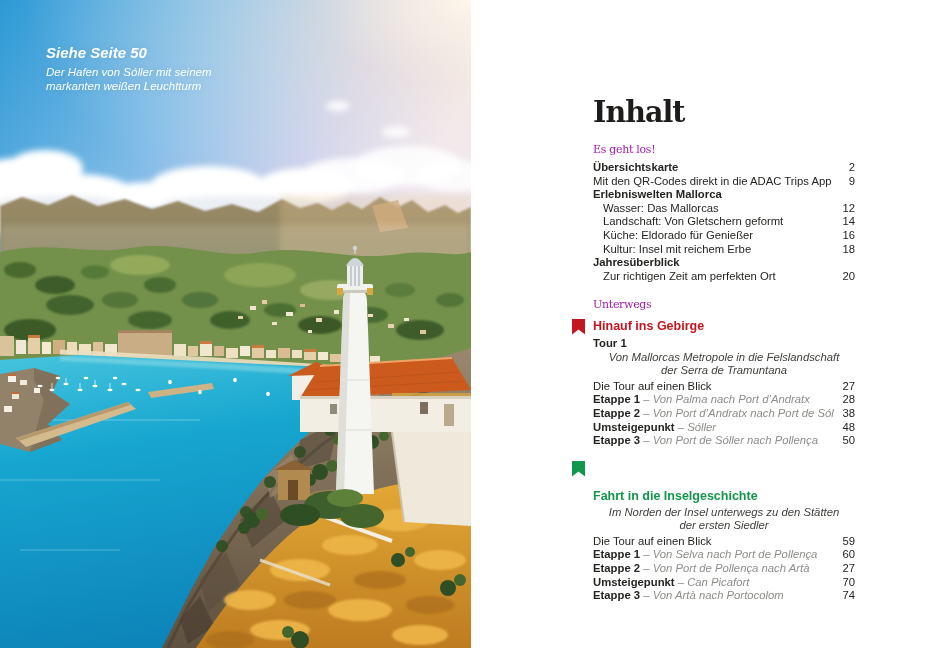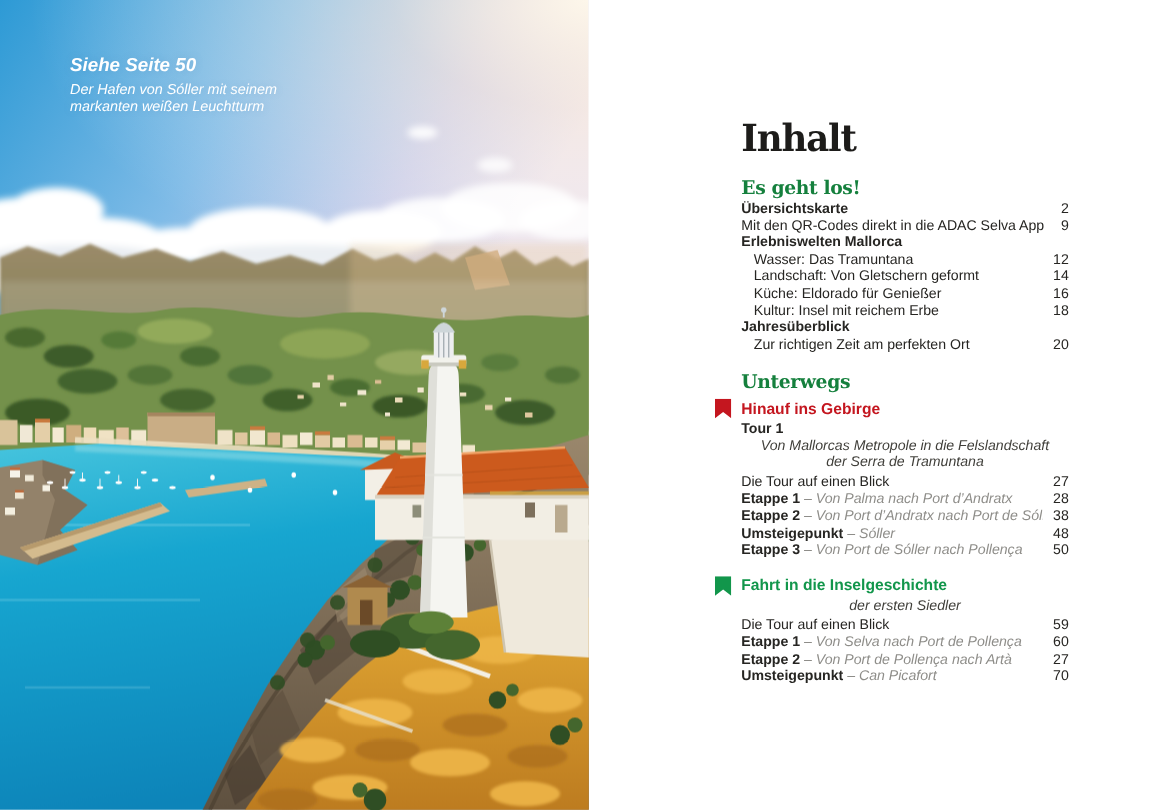--- a/index.html
+++ b/index.html
@@ -4,51 +4,51 @@
 <style>
   html,body{margin:0;padding:0;}
   body{
     width:938px;height:648px;overflow:hidden;background:#ffffff;
     font-family:"Liberation Sans",sans-serif;display:flex;
   }
   
   .photo-page{position:relative;width:471px;height:648px;flex:0 0 471px;overflow:hidden;}
   .photo-page svg{position:absolute;inset:0;display:block;}
   .photo-caption{
-    position:absolute;left:56px;top:44px;color:#ffffff;font-style:italic;
+    position:absolute;left:46px;top:44px;color:#ffffff;font-style:italic;
     text-shadow:0 0 6px rgba(80,140,190,.25);
   }
   .caption-title{font-size:15px;font-weight:bold;line-height:18px;margin:0 0 3px 0;}
   .caption-sub{font-size:11.5px;line-height:14px;}
   
   .toc-page{position:relative;width:539px;height:648px;background:#ffffff;}
   .content{position:absolute;left:122px;right:83px;top:0;}
   .page-title{
     font-family:"DejaVu Serif","Liberation Serif",serif;font-weight:bold;
     font-size:30px;line-height:32px;color:#1d1c1a;margin:96px 0 0 0;
     letter-spacing:-1px;transform:scaleX(.95);transform-origin:left;
   }
   .slab-heading{
-    font-family:"DejaVu Serif","Liberation Serif",serif;font-weight:bold;
-    font-size:15px;line-height:16px;color:#15803d;margin:14px 0 0 0;
+    font-family:"DejaVu Serif","Liberation Serif",serif;font-weight:normal;
+    font-size:11px;line-height:16px;color:#a21caf;margin:14px 0 0 0;
     letter-spacing:-0.3px;
   }
   .toc-list{margin-top:3px;}
   .toc-row{
     display:flex;justify-content:space-between;align-items:baseline;
     font-size:11.3px;line-height:13.6px;color:#262522;
   }
   .toc-row .label{flex:1 1 auto;white-space:nowrap;overflow:hidden;}
   .toc-row .label.indent{padding-left:10px;}
   .bold{font-weight:bold;}
   .route{font-style:italic;color:#8e8d89;}
   .page-num{flex:0 0 auto;padding-left:8px;}
   .tour-block{margin-top:13px;}
   .tour-block.first{margin-top:6px;}
-  .tour-heading{display:flex;align-items:center;margin-left:-21px;margin-bottom:2px;}
+  .tour-heading{display:flex;align-items:flex-start;margin-left:-21px;margin-bottom:2px;}
   .bookmark{flex:0 0 13px;margin-right:8px;margin-top:0px;}
   .tour-heading-text{font-weight:bold;font-size:12.5px;line-height:15px;}
   .tour-label{font-weight:bold;font-size:11.3px;line-height:13.5px;color:#262522;}
   .tour-desc{font-style:italic;font-size:11.3px;line-height:13.5px;color:#403f3a;text-align:center;}
   .tour-rows{margin-top:2px;}
 </style>
 </head>
 <body>
 
 <div class="photo-page">
@@ -355,29 +355,29 @@
   <div class="content">
     <h1 class="page-title">Inhalt</h1>
 
     <div class="slab-heading">Es geht los!</div>
     <div class="toc-list" id="intro-rows">
         <div class="toc-row">
           <span class="label bold">Übersichtskarte</span>
           <span class="page-num">2</span>
         </div>
         <div class="toc-row">
-          <span class="label">Mit den QR-Codes direkt in die ADAC Selva App</span>
+          <span class="label">Mit den QR-Codes direkt in die ADAC Trips App</span>
           <span class="page-num">9</span>
         </div>
         <div class="toc-row">
           <span class="label bold">Erlebniswelten Mallorca</span>
           <span class="page-num"></span>
         </div>
         <div class="toc-row">
-          <span class="label indent">Wasser: Das Tramuntana</span>
+          <span class="label indent">Wasser: Das Mallorcas</span>
           <span class="page-num">12</span>
         </div>
         <div class="toc-row">
           <span class="label indent">Landschaft: Von Gletschern geformt</span>
           <span class="page-num">14</span>
         </div>
         <div class="toc-row">
           <span class="label indent">Küche: Eldorado für Genießer</span>
           <span class="page-num">16</span>
         </div>
@@ -428,37 +428,42 @@
               <span class="label"><span class="bold">Etappe 3</span><span class="route"> – Von Port de Sóller nach Pollença</span></span>
               <span class="page-num">50</span>
             </div>
           </div>
         </div>
         <div class="tour-block">
           <div class="tour-heading">
             <svg class="bookmark" width="13" height="16" viewBox="0 0 13 16">
               <path d="M0 0 H13 V15.5 L6.5 10.5 L0 15.5 Z" fill="#12964b"></path>
             </svg>
-            <span class="tour-heading-text" style="color: rgb(18, 150, 75);">Fahrt in die Inselgeschichte</span>
+            <span class="tour-heading-text" style="color: rgb(18, 150, 75); margin-top: 28px;">Fahrt in die Inselgeschichte</span>
           </div>
+          <div class="tour-desc">Im Norden der Insel unterwegs zu den Stätten</div>
           <div class="tour-desc">der ersten Siedler</div>
           <div class="tour-rows">
             <div class="toc-row">
               <span class="label"><span>Die Tour auf einen Blick</span></span>
               <span class="page-num">59</span>
             </div>
             <div class="toc-row">
               <span class="label"><span class="bold">Etappe 1</span><span class="route"> – Von Selva nach Port de Pollença</span></span>
               <span class="page-num">60</span>
             </div>
             <div class="toc-row">
               <span class="label"><span class="bold">Etappe 2</span><span class="route"> – Von Port de Pollença nach Artà</span></span>
               <span class="page-num">27</span>
             </div>
             <div class="toc-row">
               <span class="label"><span class="bold">Umsteigepunkt</span><span class="route"> – Can Picafort</span></span>
               <span class="page-num">70</span>
+            </div>
+            <div class="toc-row">
+              <span class="label"><span class="bold">Etappe 3</span><span class="route"> – Von Artà nach Portocolom</span></span>
+              <span class="page-num">74</span>
             </div>
           </div>
         </div>
       </div>
   </div>
 </div>
 
 </body></html>

